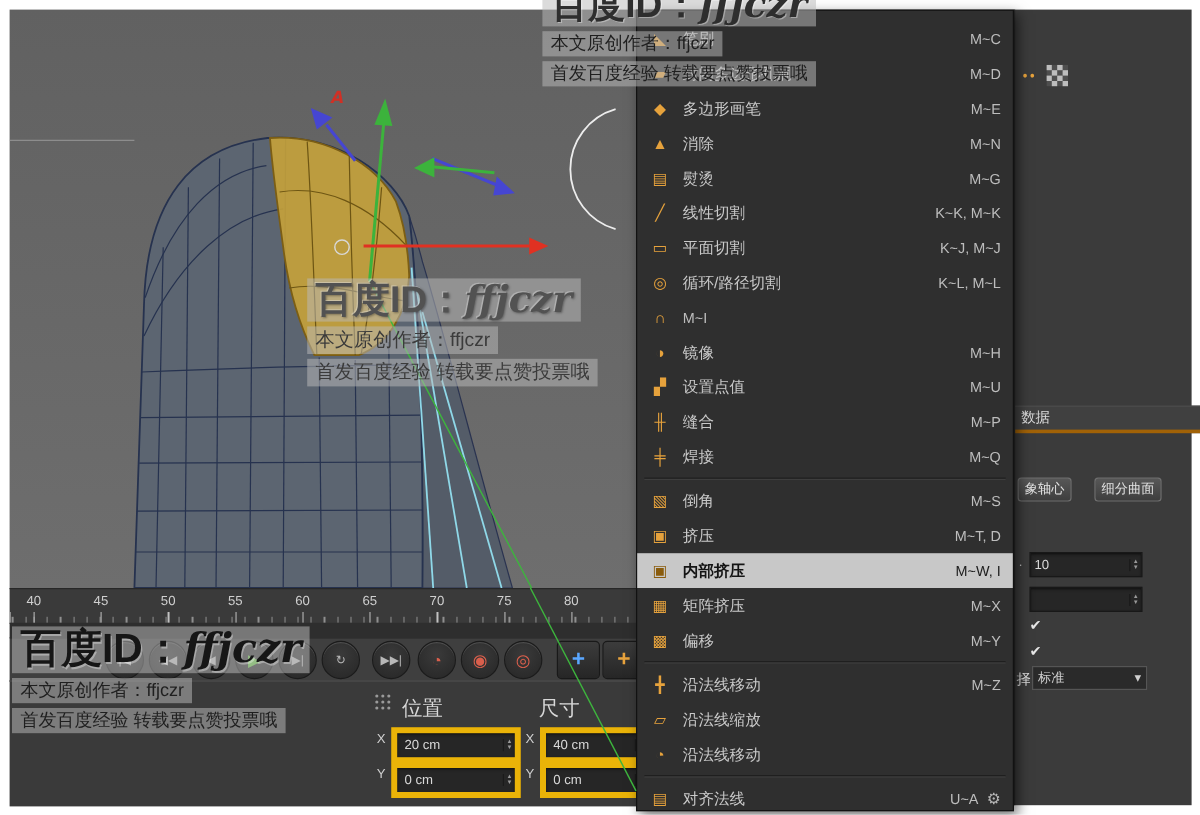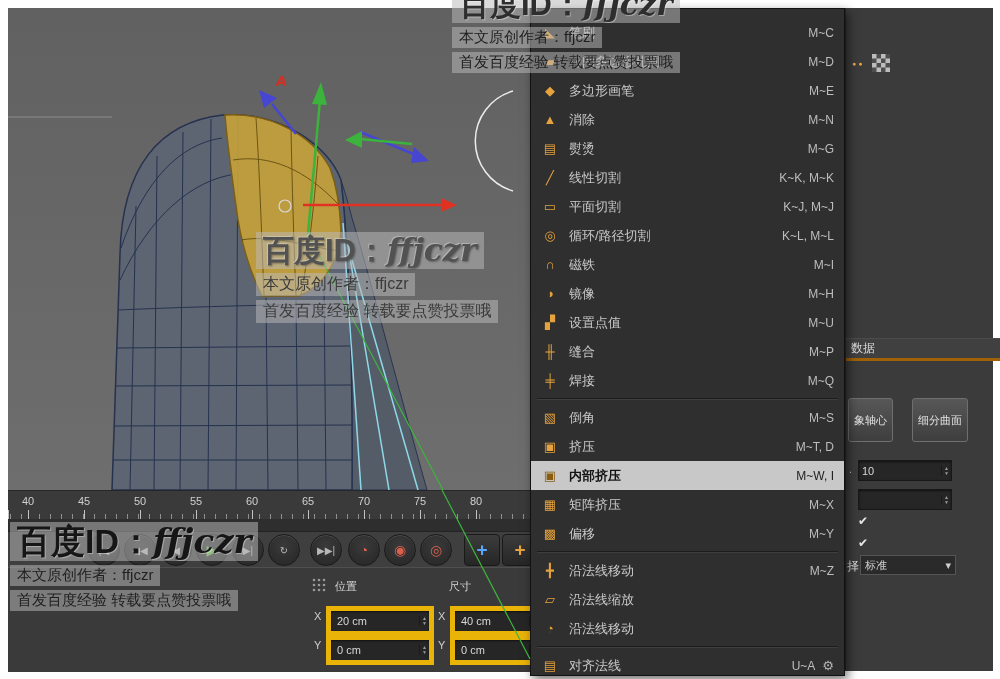--- a/index.html
+++ b/index.html
@@ -32,21 +32,21 @@
   .tbtn.play span{color:#6cc24a;font-size:14px;}
   .tbtn.rec span{color:#da5f4c;font-size:14px;}
   .sqbtn{position:absolute;top:2px;width:34px;height:30px;border-radius:4px;
          background:linear-gradient(#3c3c3c,#262626);border:1px solid #191919;
          display:flex;align-items:center;justify-content:center;font-size:19px;font-weight:bold;}
   .sqbtn.move span{color:#5aa7ff;}
   .sqbtn.snap span{color:#e8a33d;}
 
   
   #coordpanel{left:8px;top:567px;width:524px;height:104px;background:#3a3a3a;border-top:1px solid #4f4f4f;}
-  #coordpanel .hdr{position:absolute;top:11px;color:#d8d8d8;font-size:11px;}
+  #coordpanel .hdr{position:absolute;top:11px;color:#d8d8d8;font-size:17px;}
   .axis-lb{position:absolute;color:#cfcfcf;font-size:11px;}
   .cfield{position:absolute;height:20px;background:#262626;border:5px solid #eab308;
           box-shadow:inset 0 1px 2px #111;display:flex;align-items:center;}
   .cfield input{flex:1;min-width:0;background:transparent;border:none;outline:none;
           color:#d8d8d8;font-size:11px;padding:0 2px 0 6px;font-family:inherit;}
   .stepper{display:flex;flex-direction:column;justify-content:center;line-height:5px;
            padding:0 2px;border-left:1px solid #1a1a1a;}
   .stepper span{font-size:5px;color:#9a9a9a;}
 
   
@@ -68,21 +68,21 @@
   #rightpanel{left:845px;top:8px;width:147px;height:663px;background:#3b3b3b;border-left:1px solid #292929;}
   #rp-dots{position:absolute;left:6px;top:52px;color:#e6a23c;font-size:7px;letter-spacing:2px;}
   #rp-checker{position:absolute;left:26px;top:46px;}
   #rp-data{position:absolute;left:0;top:330px;width:169px;height:19px;background:#404040;
            border-top:1px solid #4c4c4c;border-bottom:3px solid #a16207;
            color:#dcdcdc;font-size:12px;line-height:19px;}
   #rp-data .t{padding-left:5px;}
   #rp-data .arr{position:absolute;right:5px;top:0;color:#161616;font-size:10px;}
   .rp-tab{position:absolute;top:390px;height:18px;background:linear-gradient(#575757,#3e3e3e);
           border:1px solid #6f6f6f;border-radius:3px;color:#e2e2e2;font-size:11px;
-          line-height:18px;padding:12px 5px;}
+          line-height:18px;padding:0 5px;}
   .rfield{position:absolute;width:92px;height:19px;background:#262626;border:1px solid #181818;
           box-shadow:inset 0 1px 2px #111;display:flex;align-items:center;}
   .rfield input{flex:1;min-width:0;background:transparent;border:none;outline:none;
           color:#d8d8d8;font-size:11px;padding:0 2px 0 3px;font-family:inherit;}
   .rp-check{position:absolute;left:12px;color:#e6e6e6;font-size:12px;}
   #rp-select-label{position:absolute;left:1px;top:550px;color:#dcdcdc;font-size:12px;}
   #rp-select{position:absolute;left:14px;top:547px;width:86px;height:18px;background:#2a2a2a;
              border:1px solid #555;color:#cfcfcf;font-size:11px;line-height:18px;padding:0 4px;
              display:flex;justify-content:space-between;align-items:center;}
   #rp-prefix{position:absolute;left:3px;top:455px;color:#bbbbbb;font-size:11px;}
@@ -360,21 +360,20 @@
       <span class="lbl">平面切割</span>
       <span class="sc">K~J, M~J</span>
     </div>
   <div class="mi">
       <span class="ic">◎</span>
       <span class="lbl">循环/路径切割</span>
       <span class="sc">K~L, M~L</span>
     </div>
   <div class="mi">
       <span class="ic">∩</span>
-      <span class="lbl">磁铁</span>
       <span class="sc">M~I</span>
     </div>
   <div class="mi">
       <span class="ic">◑</span>
       <span class="lbl">镜像</span>
       <span class="sc">M~H</span>
     </div>
   <div class="mi">
       <span class="ic">▞</span>
       <span class="lbl">设置点值</span>

